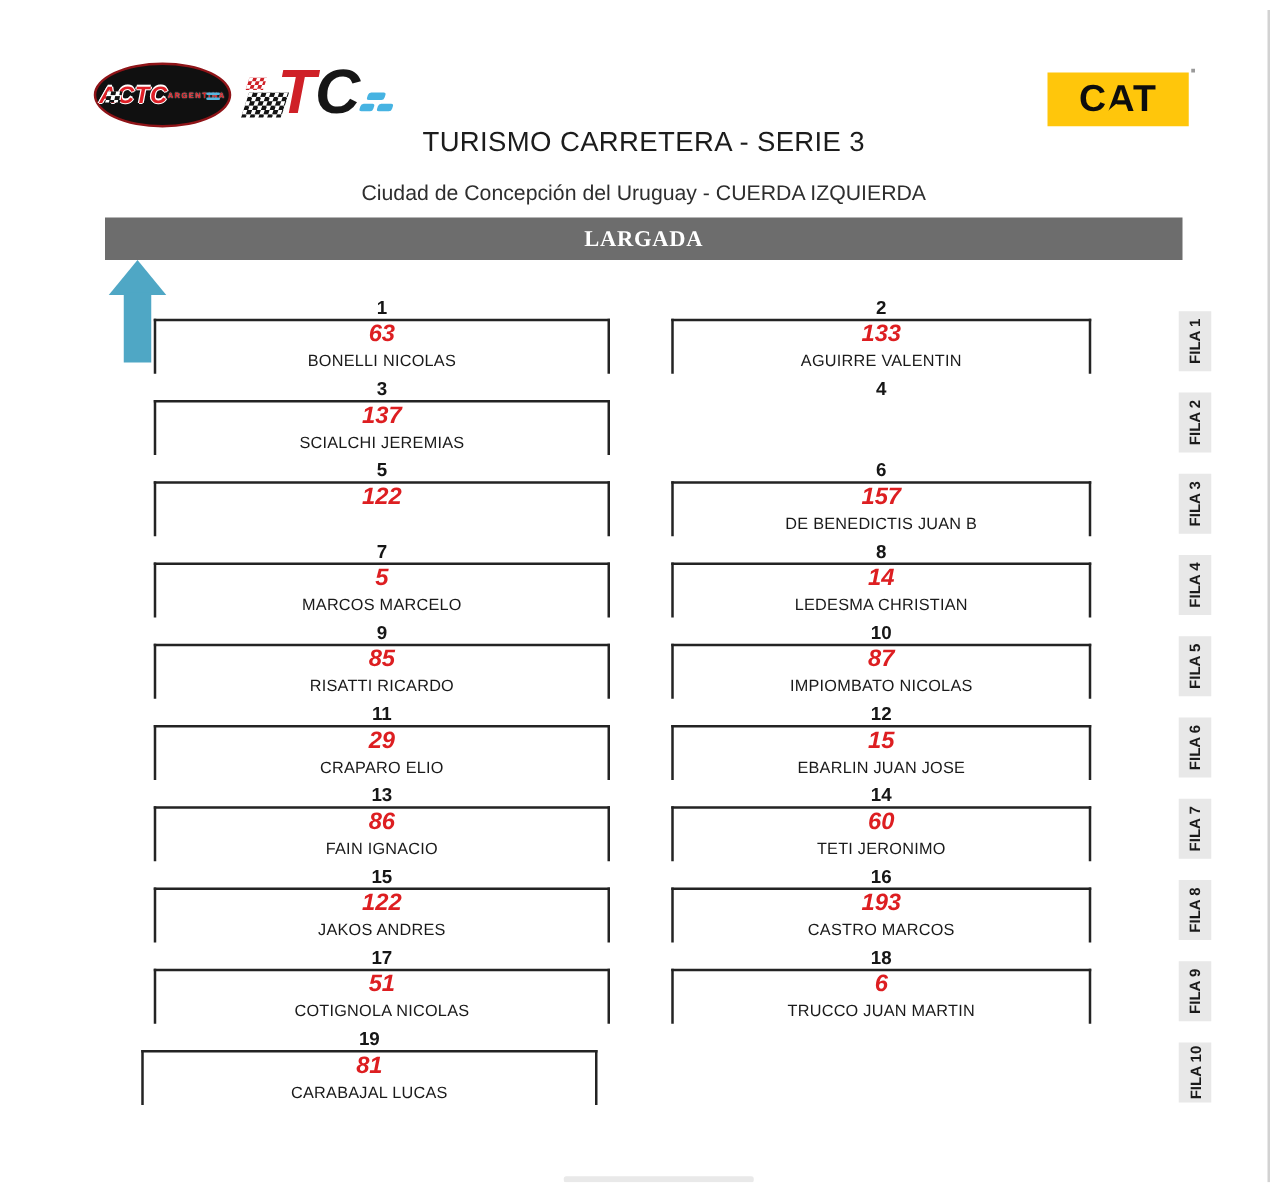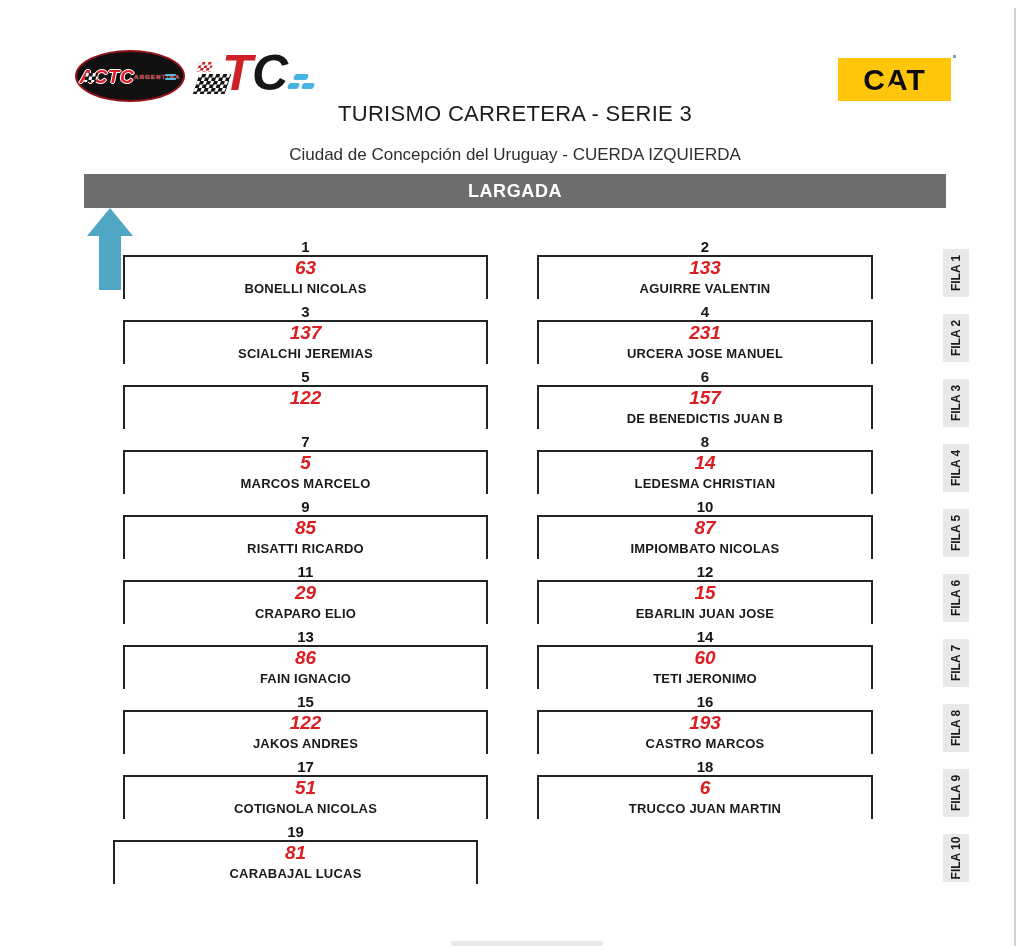--- a/index.html
+++ b/index.html
@@ -41,33 +41,33 @@
   .cat-tm{position:absolute;right:-5px;top:-3px;width:3px;height:3px;background:#9a9a9a;}
 
   
   .title{position:absolute;left:85px;top:101px;width:860px;text-align:center;
     font-weight:400;font-size:22px;color:#1c1c1c;letter-spacing:.3px;}
   .subtitle{position:absolute;left:85px;top:145px;width:860px;text-align:center;
     font-size:17px;color:#2e2e2e;}
 
   
   .banner{position:absolute;left:84px;top:174px;width:862px;height:34px;background:var(--banner-bg,#6D6D6D);
-    display:flex;align-items:center;justify-content:center;}
+    display:flex;align-items:center;justify-content:center;font-family:Liberation Serif, serif;}
   .banner span{color:#fff;font-weight:700;font-size:18px;letter-spacing:.6px;}
   .arrow-head{position:absolute;left:87px;top:208px;width:0;height:0;
     border-left:23px solid transparent;border-right:23px solid transparent;
     border-bottom:28px solid var(--arrow,#4FA7C5);}
   .arrow-stem{position:absolute;left:99px;top:234px;width:22px;height:56px;background:var(--arrow,#4FA7C5);}
 
   
   .cell{position:absolute;text-align:center;}
   .pos{font-weight:700;font-size:15px;line-height:17px;color:#161616;}
   .box{border:2px solid #232323;border-bottom:none;height:41px;box-sizing:content-box;padding-top:1px;}
   .car{color:var(--accent-red,#DD1E21);font-style:italic;font-weight:700;font-size:19px;line-height:20px;}
-  .driver{font-weight:700;font-size:13px;line-height:14px;margin-top:4px;color:#1a1a1a;letter-spacing:.2px;}
+  .driver{font-weight:400;font-size:13px;line-height:14px;margin-top:4px;color:#1a1a1a;letter-spacing:.2px;}
 
   .fila{position:absolute;left:943px;width:26px;height:48px;background:var(--fila-bg,#E8E8E8);
     display:flex;align-items:center;justify-content:center;}
   .fila span{transform:rotate(-90deg);white-space:nowrap;font-weight:700;font-size:12px;color:#1a1a1a;}
 
   
   .page-edge{position:absolute;left:1014px;top:8px;width:2px;height:938px;background:#d2d2d2;}
   .bottom-artifact{position:absolute;left:451px;top:941px;width:152px;height:5px;background:#e9e9e9;border-radius:2px;}
 </style>
 </head>
@@ -132,24 +132,20 @@
       </div>
       <div class="cell" style="left: 123px; top: 303px; width: 365px;">
         <div class="pos">3</div>
         <div class="box">
           <div class="car">137</div>
           <div class="driver">SCIALCHI JEREMIAS</div>
         </div>
       </div>
       <div class="cell" style="left: 537px; top: 303px; width: 336px;">
         <div class="pos">4</div>
-        <div class="box">
-          <div class="car">231</div>
-          <div class="driver">URCERA JOSE MANUEL</div>
-        </div>
       </div>
       <div class="cell" style="left: 123px; top: 368px; width: 365px;">
         <div class="pos">5</div>
         <div class="box">
           <div class="car">122</div>
         </div>
       </div>
       <div class="cell" style="left: 537px; top: 368px; width: 336px;">
         <div class="pos">6</div>
         <div class="box">

